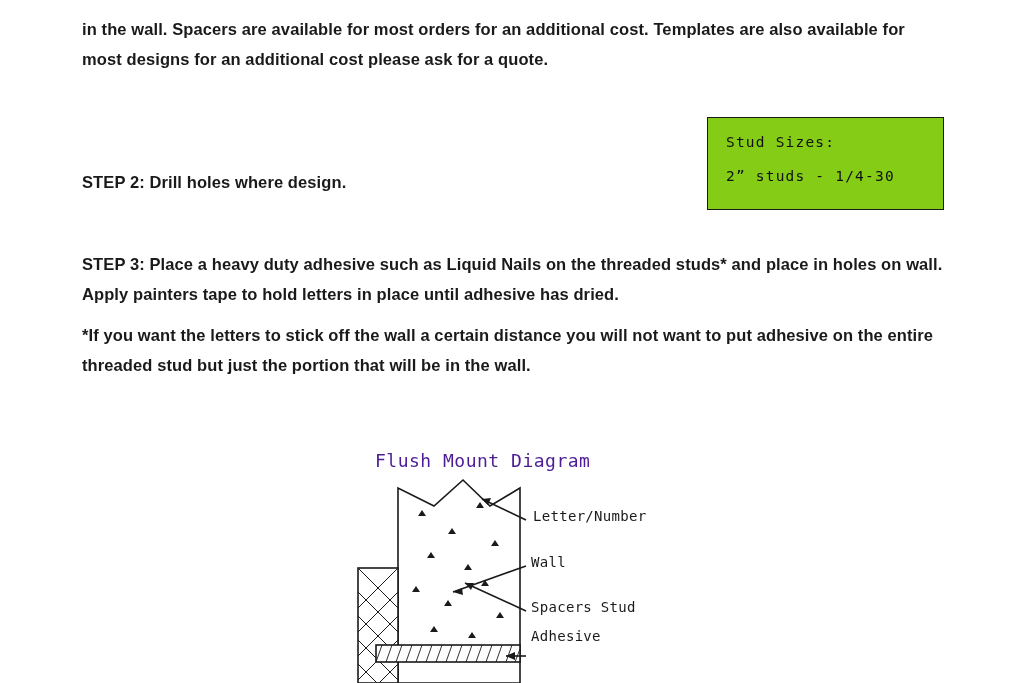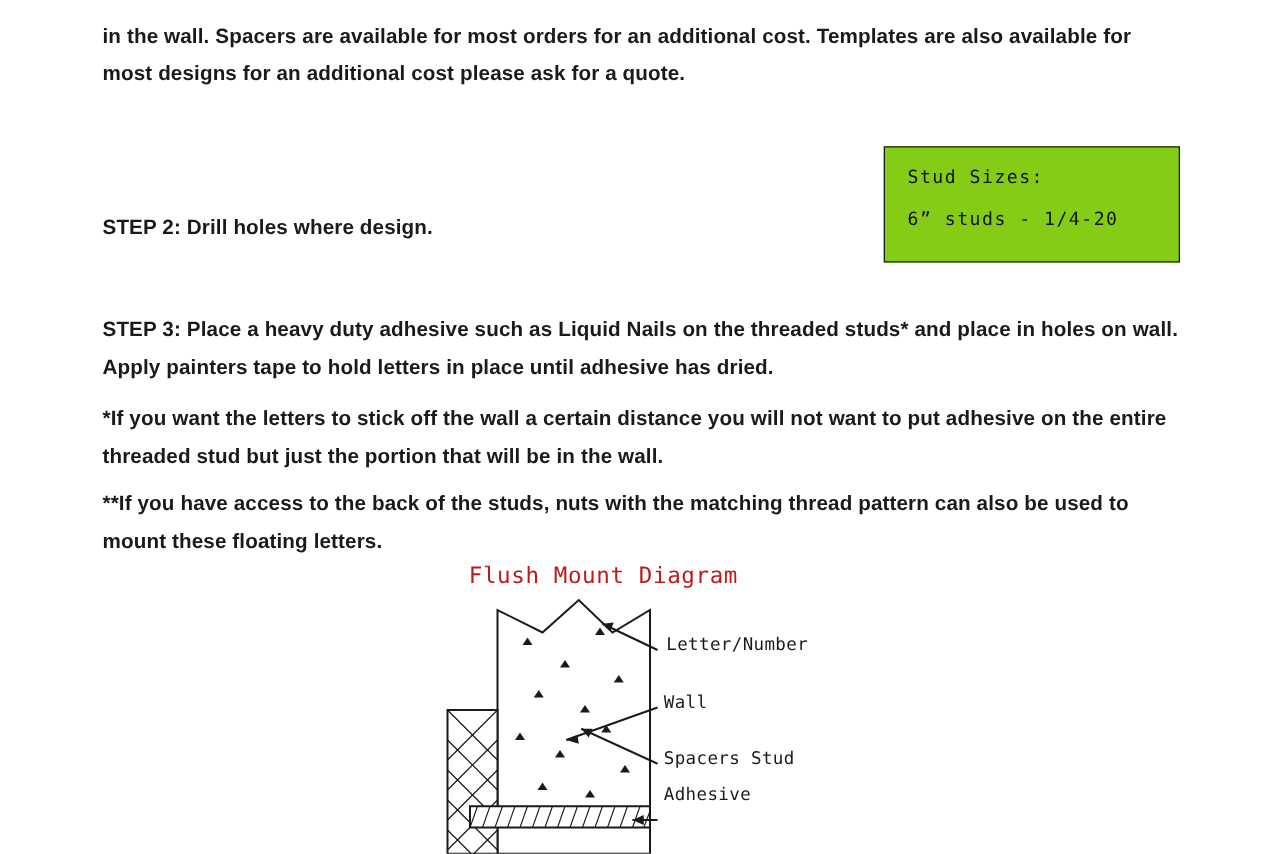--- a/index.html
+++ b/index.html
@@ -73,21 +73,21 @@
     width: 440px;
     height: 243px;
   }
   .diagram-title {
     position: absolute;
     left: 45px;
     top: 10px;
     font-family: "DejaVu Sans Mono", monospace;
     font-size: 18px;
     letter-spacing: 0.5px;
-    color: #b91c1c;
+    color: #4c1d95;
     white-space: nowrap;
   }
   .diagram svg {
     position: absolute;
     left: 0;
     top: 0;
   }
   .dlabel {
     position: absolute;
     font-family: "DejaVu Sans Mono", monospace;
@@ -103,25 +103,24 @@
 </style>
 </head>
 <body>
 
 <div class="page">
 
   <p class="body-text" id="para-intro">in the wall. Spacers are available for most orders for an additional cost. Templates are also available for most designs for an additional cost please ask for a quote.</p>
   <p class="body-text" id="para-step2">STEP 2: Drill holes where design.</p>
   <p class="body-text" id="para-step3">STEP 3: Place a heavy duty adhesive such as Liquid Nails on the threaded studs* and place in holes on wall. Apply painters tape to hold letters in place until adhesive has dried.</p>
   <p class="body-text" id="para-note1">*If you want the letters to stick off the wall a certain distance you will not want to put adhesive on the entire threaded stud but just the portion that will be in the wall.</p>
-  <p class="body-text" id="para-note2">**If you have access to the back of the studs, nuts with the matching thread pattern can also be used to mount these floating letters.</p>
 
   <div class="stud-box">
     <div class="stud-line l1">Stud Sizes:</div>
-    <div class="stud-line l2">6” studs - 1/4-20</div>
+    <div class="stud-line l2">2” studs - 1/4-30</div>
   </div>
 
   <div class="diagram">
     <div class="diagram-title">Flush Mount Diagram</div>
 
     <svg width="440" height="243" viewBox="0 0 440 243">
       <g fill="none" stroke="#1a1a1a" stroke-width="1.6">
 
         <path d="M68 48 L68 243 L190 243 L190 48 L160 66 L133 40 L104 66 Z" fill="#ffffff"></path>
 

